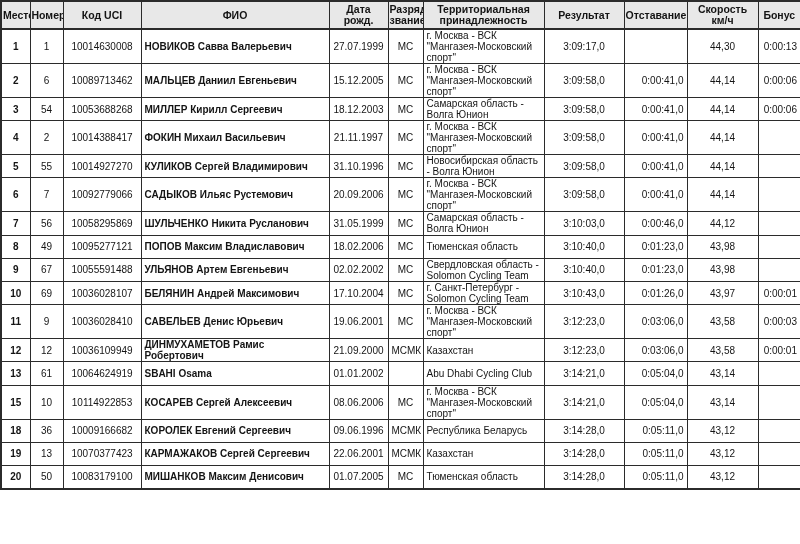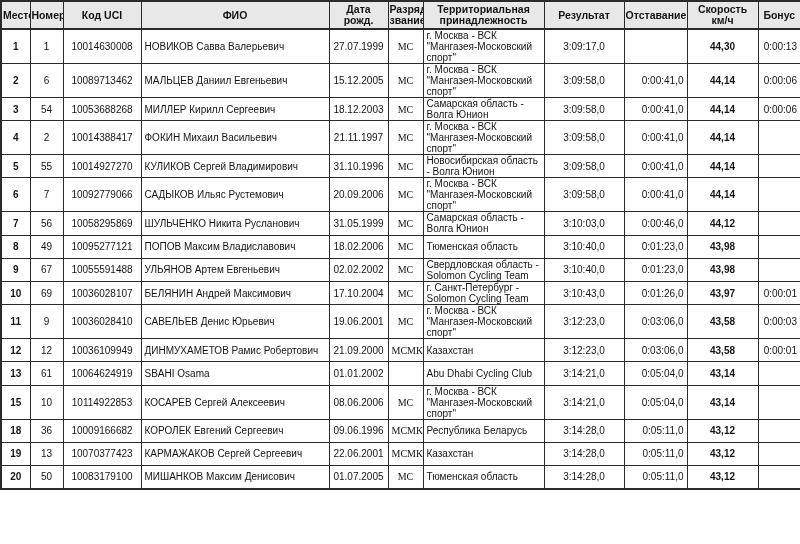--- a/index.html
+++ b/index.html
@@ -38,27 +38,27 @@
     line-height: 11px;
     height: 22.2px;
     padding: 0 3px;
     vertical-align: middle;
     overflow: hidden;
     white-space: normal;
   }
   td.c-place  { text-align: center; font-weight: bold; font-size: 11px; }
   td.c-number { text-align: center; }
   td.c-uci    { text-align: center; }
-  td.c-name   { text-align: left; font-weight: normal; }
+  td.c-name   { text-align: left; font-weight: bold; }
   td.c-dob    { text-align: center; }
-  td.c-rank   { text-align: center; font-family: Liberation Serif, serif; }
+  td.c-rank   { text-align: center; }
   td.c-team   { text-align: left; font-size: 9.3px; line-height: 10.5px; }
   td.c-result { text-align: center; }
   td.c-gap    { text-align: right; }
-  td.c-speed  { text-align: center; font-weight: bold; }
+  td.c-speed  { text-align: center; }
   td.c-bonus  { text-align: right; }
 </style>
 </head>
 <body>
 
 <table class="results">
   <colgroup>
     <col style="width:29px">
       <col style="width:33px">
       <col style="width:78px">

